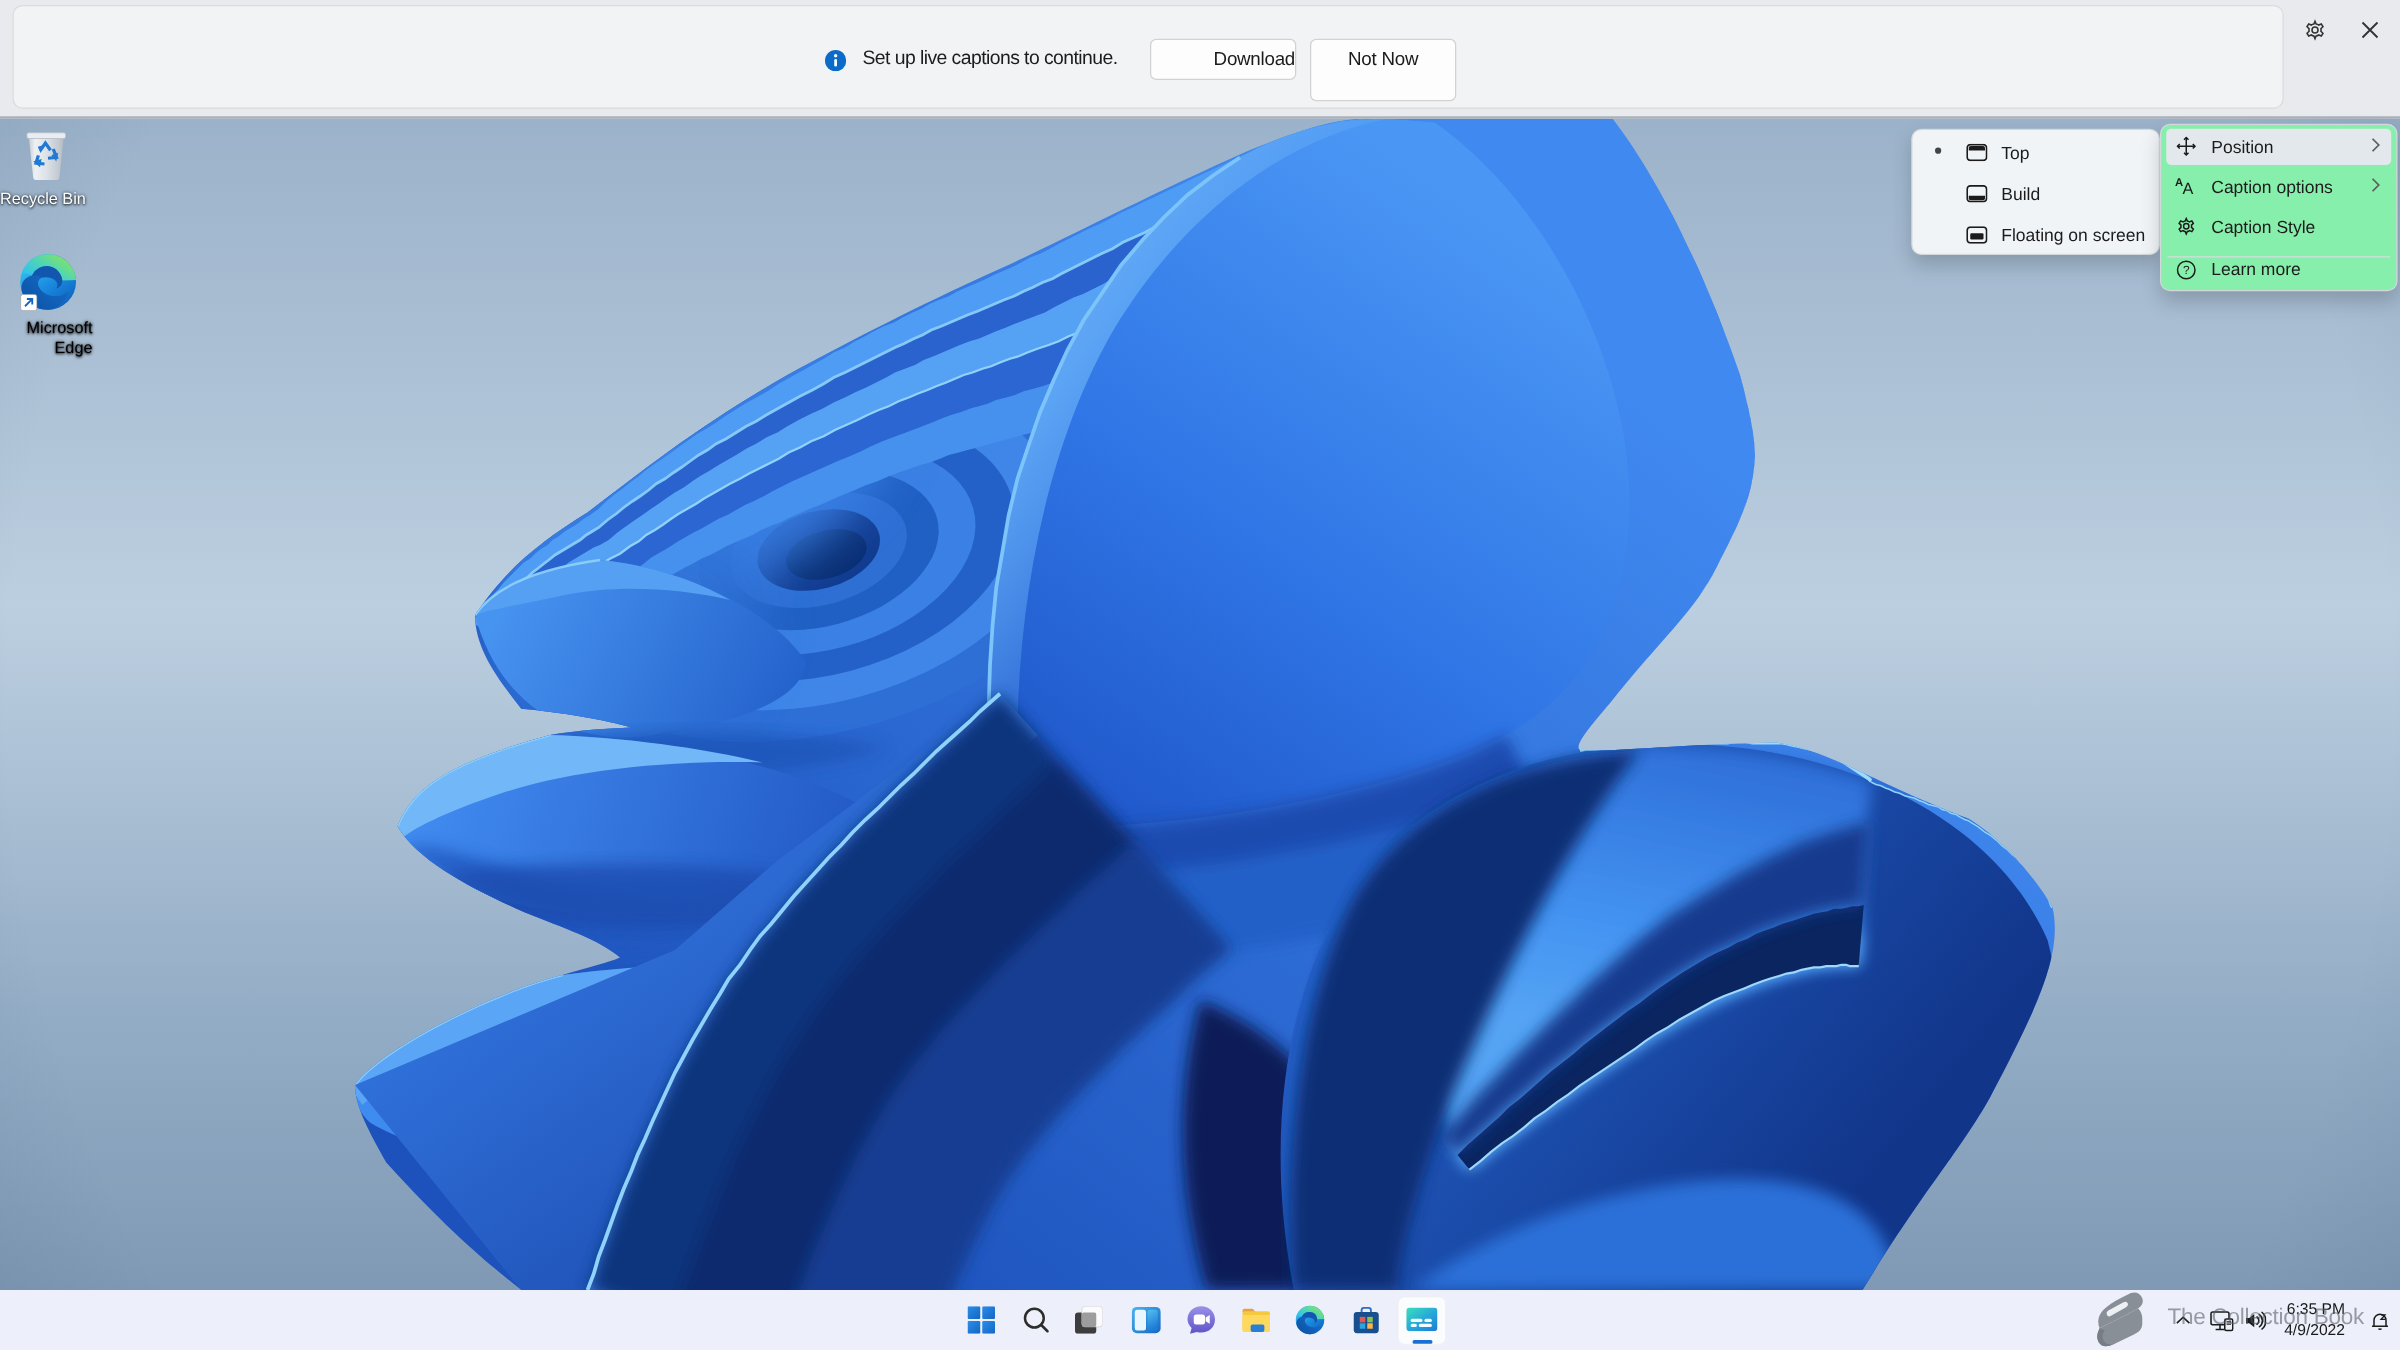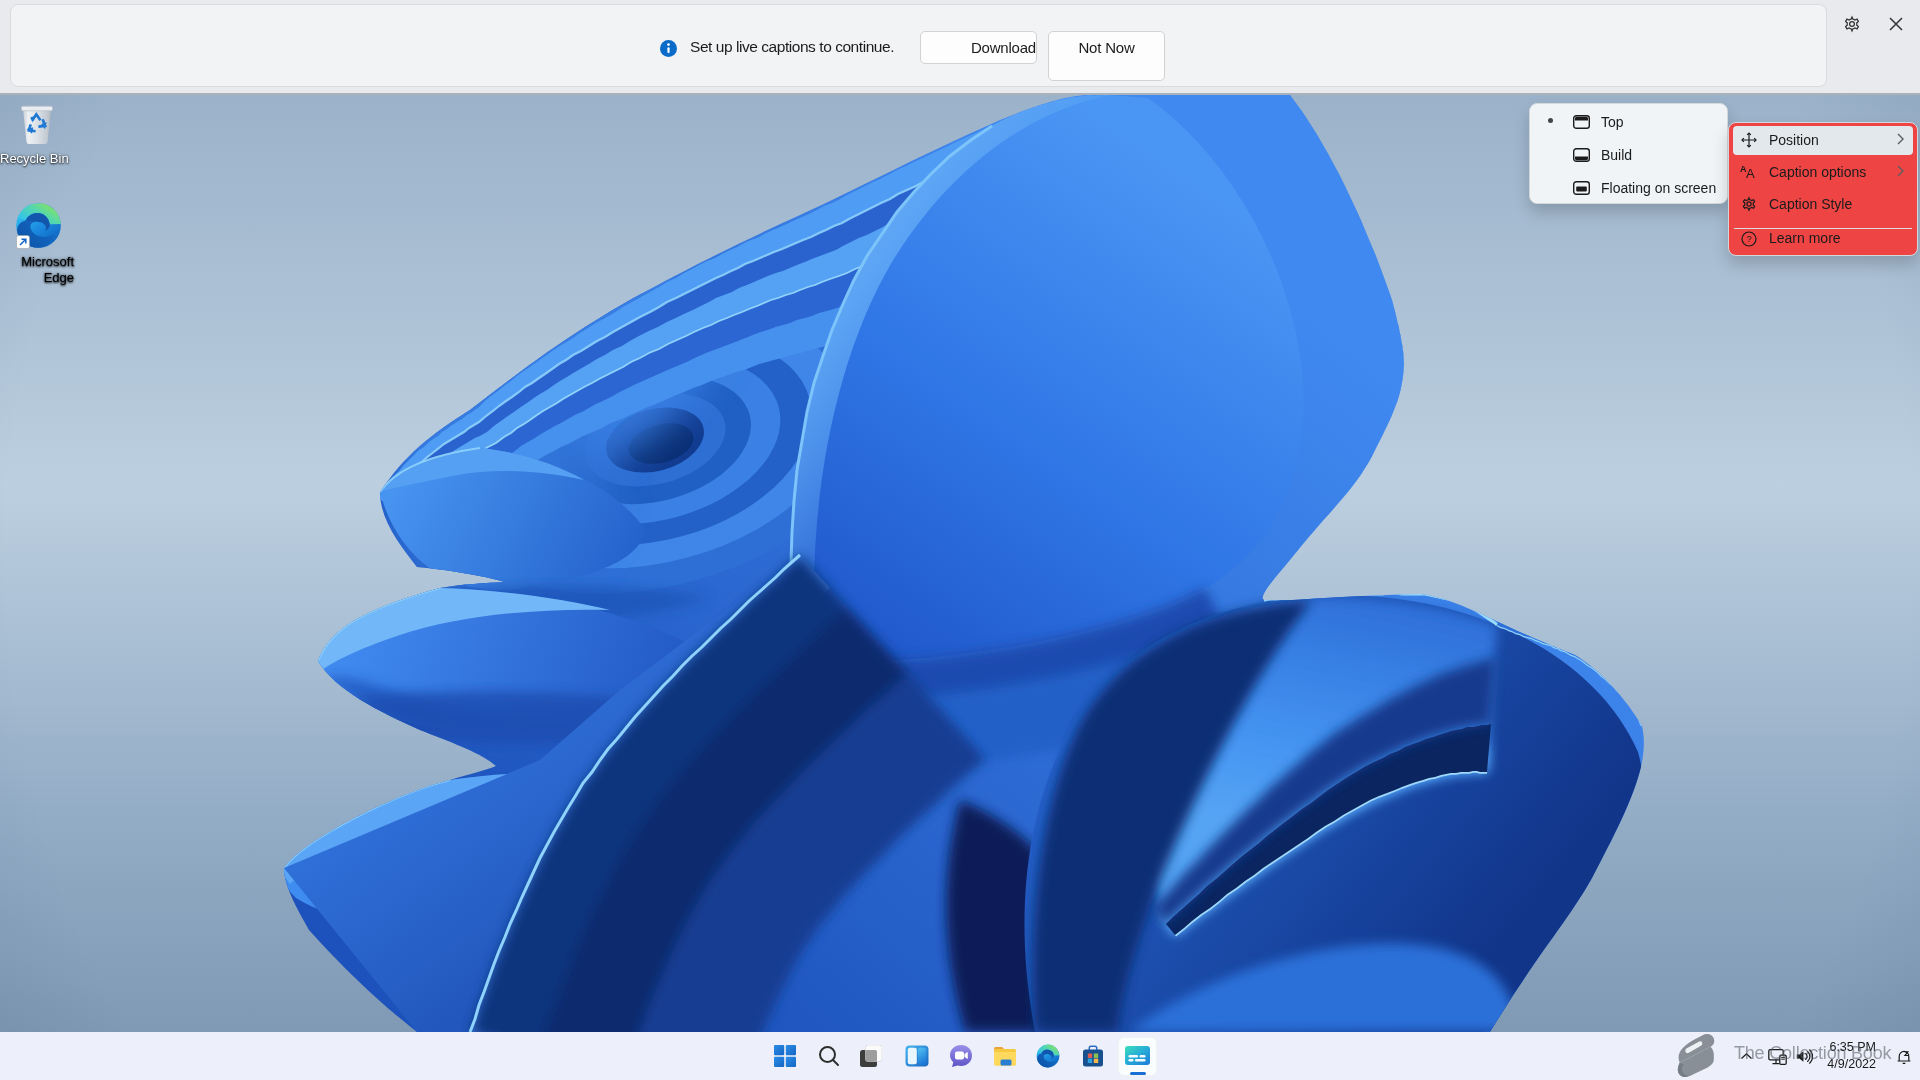--- a/index.html
+++ b/index.html
@@ -365,21 +365,21 @@
           <rect x="0.7" y="0.7" width="15.6" height="12.6" rx="2.6" stroke="#1b1b1b" stroke-width="1.4"></rect>
           <path d="M2,8.6 h13 v2 a1.6,1.6 0 0 1 -1.6,1.6 h-9.8 a1.6,1.6 0 0 1 -1.6,-1.6 z" fill="#1b1b1b"></path>
         </svg></div>
   <div class="abs" style="left:71px;top:43px;">Build</div>
   <div class="abs" style="left:43px;top:77px;"><svg width="17" height="14" viewBox="0 0 17 14" fill="none">
           <rect x="0.7" y="0.7" width="15.6" height="12.6" rx="2.6" stroke="#1b1b1b" stroke-width="1.4"></rect>
           <rect x="3.2" y="5.6" width="10.6" height="5" rx="1" fill="#1b1b1b"></rect>
         </svg></div>
   <div class="abs" style="left:71px;top:76px;">Floating on screen</div>
 </div>
-<div class="abs" style="left:1728px;top:99px;width:190px;height:134px;background:#ef4444;border:1px solid #d3d8db;border-radius:8px;box-sizing:border-box;z-index:8;box-shadow:0 8px 16px rgba(0,0,0,0.18);font-size:14px;color:#1b1b1b;margin-top:23px;">
+<div class="abs" style="left:1728px;top:99px;width:190px;height:134px;background:#86efac;border:1px solid #d3d8db;border-radius:8px;box-sizing:border-box;z-index:8;box-shadow:0 8px 16px rgba(0,0,0,0.18);font-size:14px;color:#1b1b1b;">
   <div class="abs" style="left:4px;top:3px;width:180px;height:29px;background:#e3e8ec;border-radius:4px;"></div>
   <div class="abs" style="left:12px;top:9px;"><svg width="16" height="16" viewBox="0 0 16 16" fill="none" stroke="#1b1b1b" stroke-width="1.2">
           <path d="M8,1 L8,15 M1,8 L15,8"></path>
           <path d="M6.2,2.8 L8,1 L9.8,2.8 M6.2,13.2 L8,15 L9.8,13.2 M2.8,6.2 L1,8 L2.8,9.8 M13.2,6.2 L15,8 L13.2,9.8"></path>
         </svg></div>
   <div class="abs" style="left:40px;top:9px;">Position</div>
   <div class="abs" style="left:168px;top:9px;color:#5d5d5d;"><svg width="7" height="12" viewBox="0 0 7 12" fill="none" stroke="#5d5d5d" stroke-width="1.4">
           <path d="M1,1 L6,6 L1,11"></path>
         </svg></div>
   <div class="abs" style="left:11px;top:41px;"><svg width="18" height="16" viewBox="0 0 18 16" fill="#1b1b1b">

